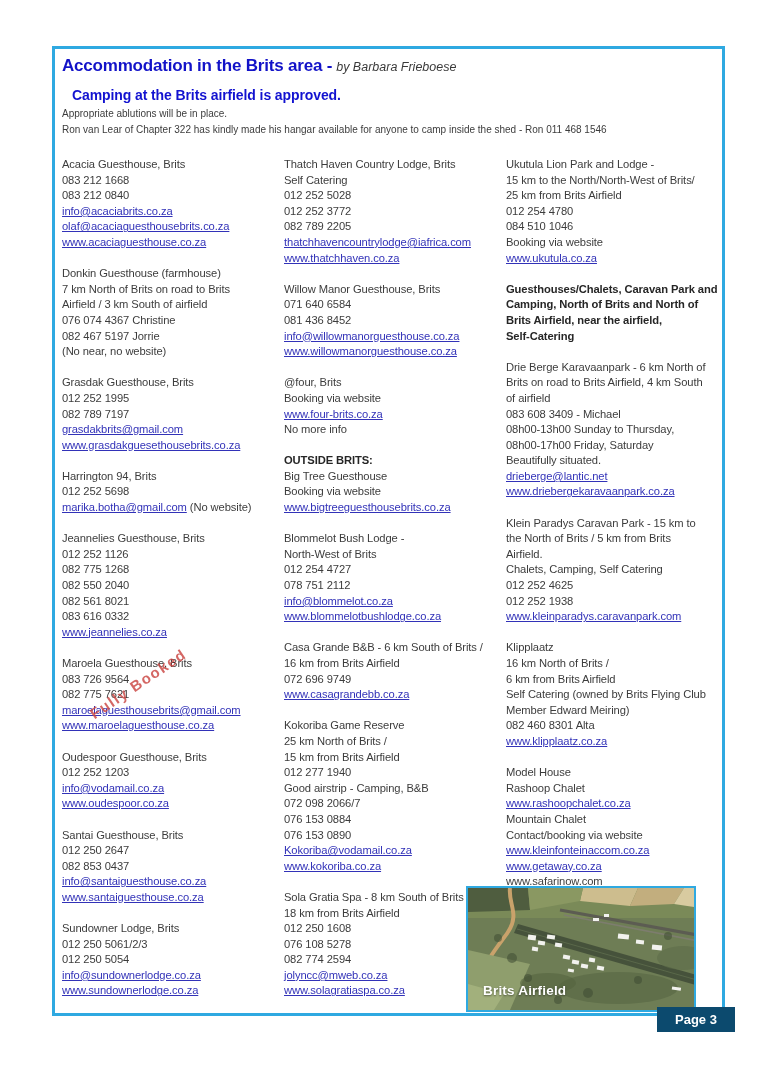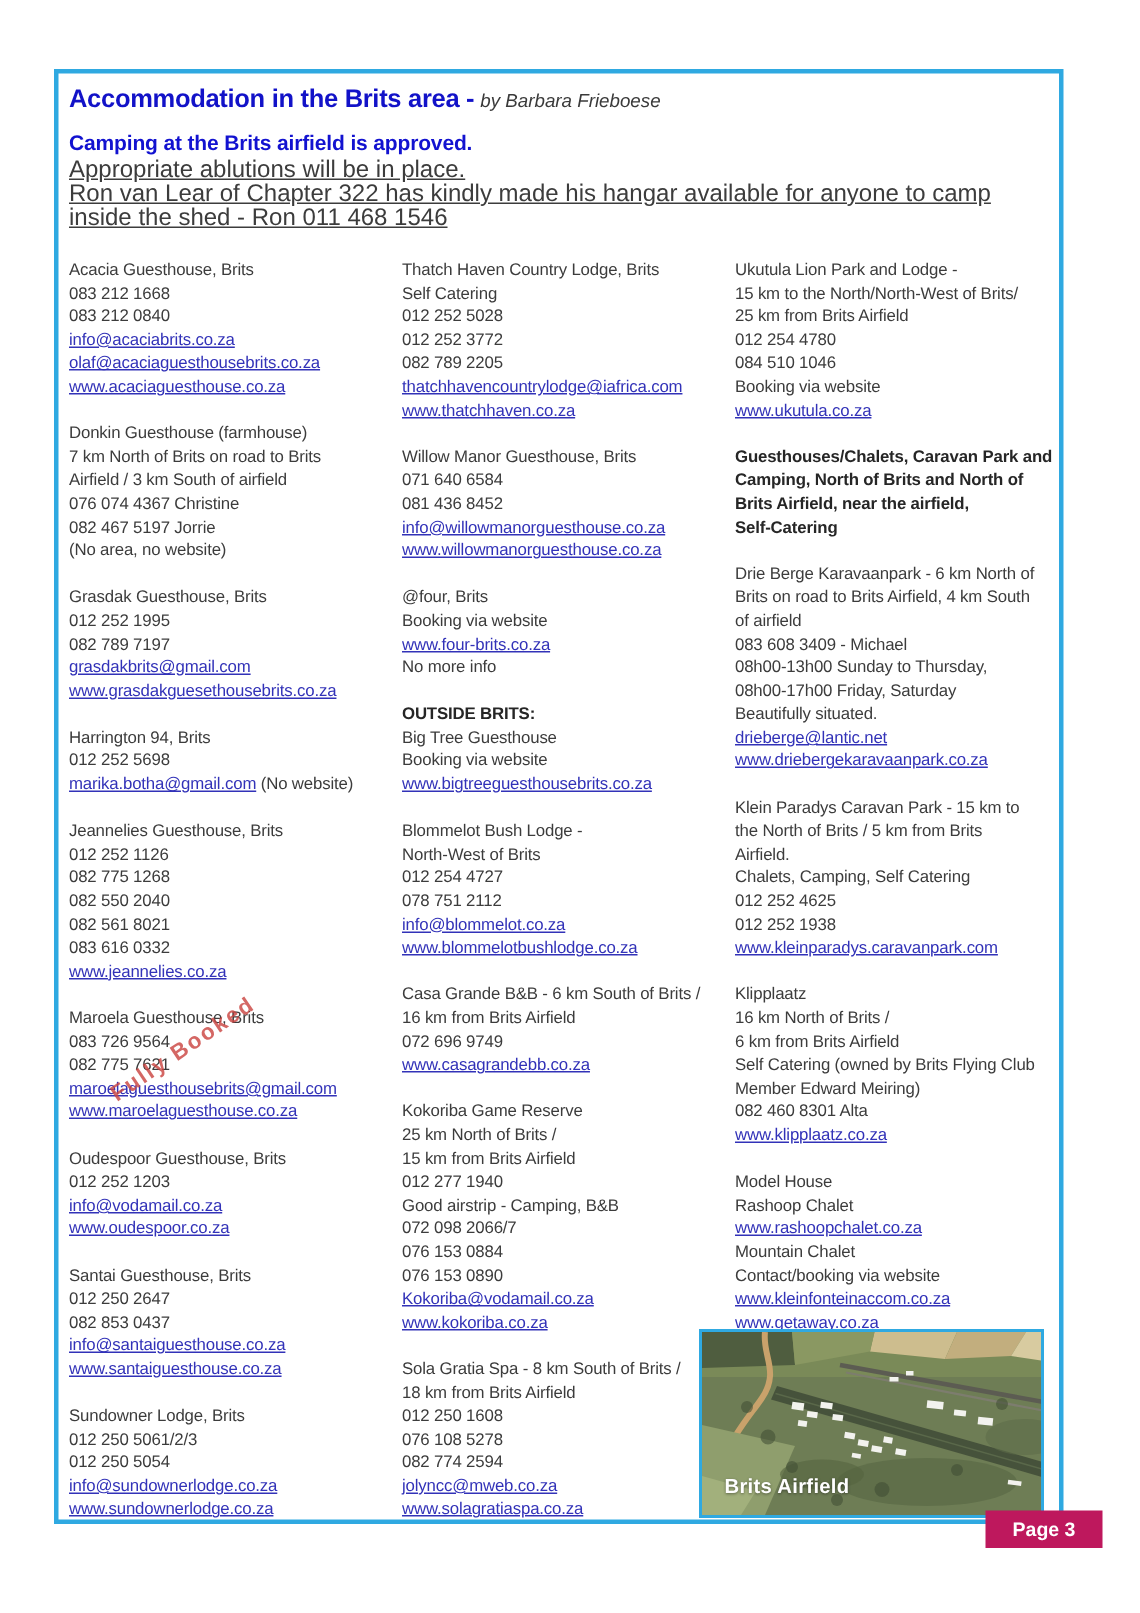--- a/index.html
+++ b/index.html
@@ -3,29 +3,29 @@
 <meta charset="utf-8">
 <style>
   html,body{margin:0;padding:0;}
   body{
     width:760px;height:1075px;background:#ffffff;position:relative;
     font-family:"Liberation Sans", sans-serif;
     -webkit-font-smoothing:antialiased;
   }
   .canvas{position:absolute;inset:0;background:#ffffff;overflow:hidden;}
   .page-box{
-    position:absolute;left:36px;top:46px;width:667px;height:964px;
+    position:absolute;left:52px;top:46px;width:667px;height:964px;
     border:3px solid #2fa9e1;background:#ffffff;box-sizing:content-box;
   }
   .content{position:absolute;left:7px;top:4px;right:5px;}
   .title-row{margin:3px 0 0 0;}
   .page-title{color:#1212c8;font-weight:bold;font-size:17px;letter-spacing:-0.2px;}
   .byline{color:#3a3a3a;font-style:italic;font-size:12.5px;margin-left:4px;}
-  .subheading{color:#1212d0;font-weight:bold;font-size:14px;margin:11px 0 3px 0;letter-spacing:-0.1px;}
-  .intro-line{font-size:16px;line-height:16px;color:#3c3c3c;text-decoration:underline;}
+  .subheading{color:#1212d0;font-weight:bold;font-size:14px;margin:11px 0 3px 10px;letter-spacing:-0.1px;}
+  .intro-line{font-size:10px;line-height:16px;color:#3c3c3c;}
   .columns{display:flex;gap:7px;margin-top:19px;}
   .col{width:215px;flex:0 0 215px;}
   .block{margin:0 0 15.6px 0;font-size:11.2px;line-height:15.6px;color:#3c3c3c;letter-spacing:-0.1px;position:relative;}
   .ln{display:block;}
   .ln.bold{font-weight:bold;color:#262626;}
   a.link{color:#3232b8;text-decoration:underline;cursor:pointer;}
   .stamp{
     position:absolute;left:34px;top:50px;transform:rotate(-34deg);transform-origin:left bottom;
     color:rgba(202,70,66,0.82);font-size:15px;font-weight:bold;letter-spacing:1.5px;
     pointer-events:none;white-space:nowrap;
@@ -33,21 +33,21 @@
   .photo{
     position:absolute;left:466px;top:886px;width:230px;height:126px;
     border:2px solid #2fa9e1;box-sizing:border-box;background:#6e7d55;z-index:2;overflow:hidden;
   }
   .photo svg{display:block;}
   .photo-caption{
     position:absolute;left:15px;bottom:12px;color:#ffffff;font-weight:bold;font-size:13.5px;
     text-shadow:0 1px 2px rgba(0,0,0,0.45);letter-spacing:0.2px;
   }
   .page-badge{
-    position:absolute;left:657px;top:1007px;width:78px;height:25px;background:#be185d;
+    position:absolute;left:657px;top:1007px;width:78px;height:25px;background:#0c4a6e;
     color:#ffffff;font-weight:bold;font-size:13px;display:flex;align-items:center;justify-content:center;
     z-index:3;
   }
 </style>
 </head>
 <body>
 
 <div class="canvas">
 
   <div class="page-box">
@@ -70,21 +70,21 @@
               <div class="ln"><a class="link" href="#">info@acaciabrits.co.za</a></div>
               <div class="ln"><a class="link" href="#">olaf@acaciaguesthousebrits.co.za</a></div>
               <div class="ln"><a class="link" href="#">www.acaciaguesthouse.co.za</a></div>
             </div>
             <div class="block">
               <div class="ln">Donkin Guesthouse (farmhouse)</div>
               <div class="ln">7 km North of Brits on road to Brits</div>
               <div class="ln">Airfield / 3 km South of airfield</div>
               <div class="ln">076 074 4367 Christine</div>
               <div class="ln">082 467 5197 Jorrie</div>
-              <div class="ln">(No area, no website)</div>
+              <div class="ln">(No near, no website)</div>
             </div>
             <div class="block">
               <div class="ln">Grasdak Guesthouse, Brits</div>
               <div class="ln">012 252 1995</div>
               <div class="ln">082 789 7197</div>
               <div class="ln"><a class="link" href="#">grasdakbrits@gmail.com</a></div>
               <div class="ln"><a class="link" href="#">www.grasdakguesethousebrits.co.za</a></div>
             </div>
             <div class="block">
               <div class="ln">Harrington 94, Brits</div>

